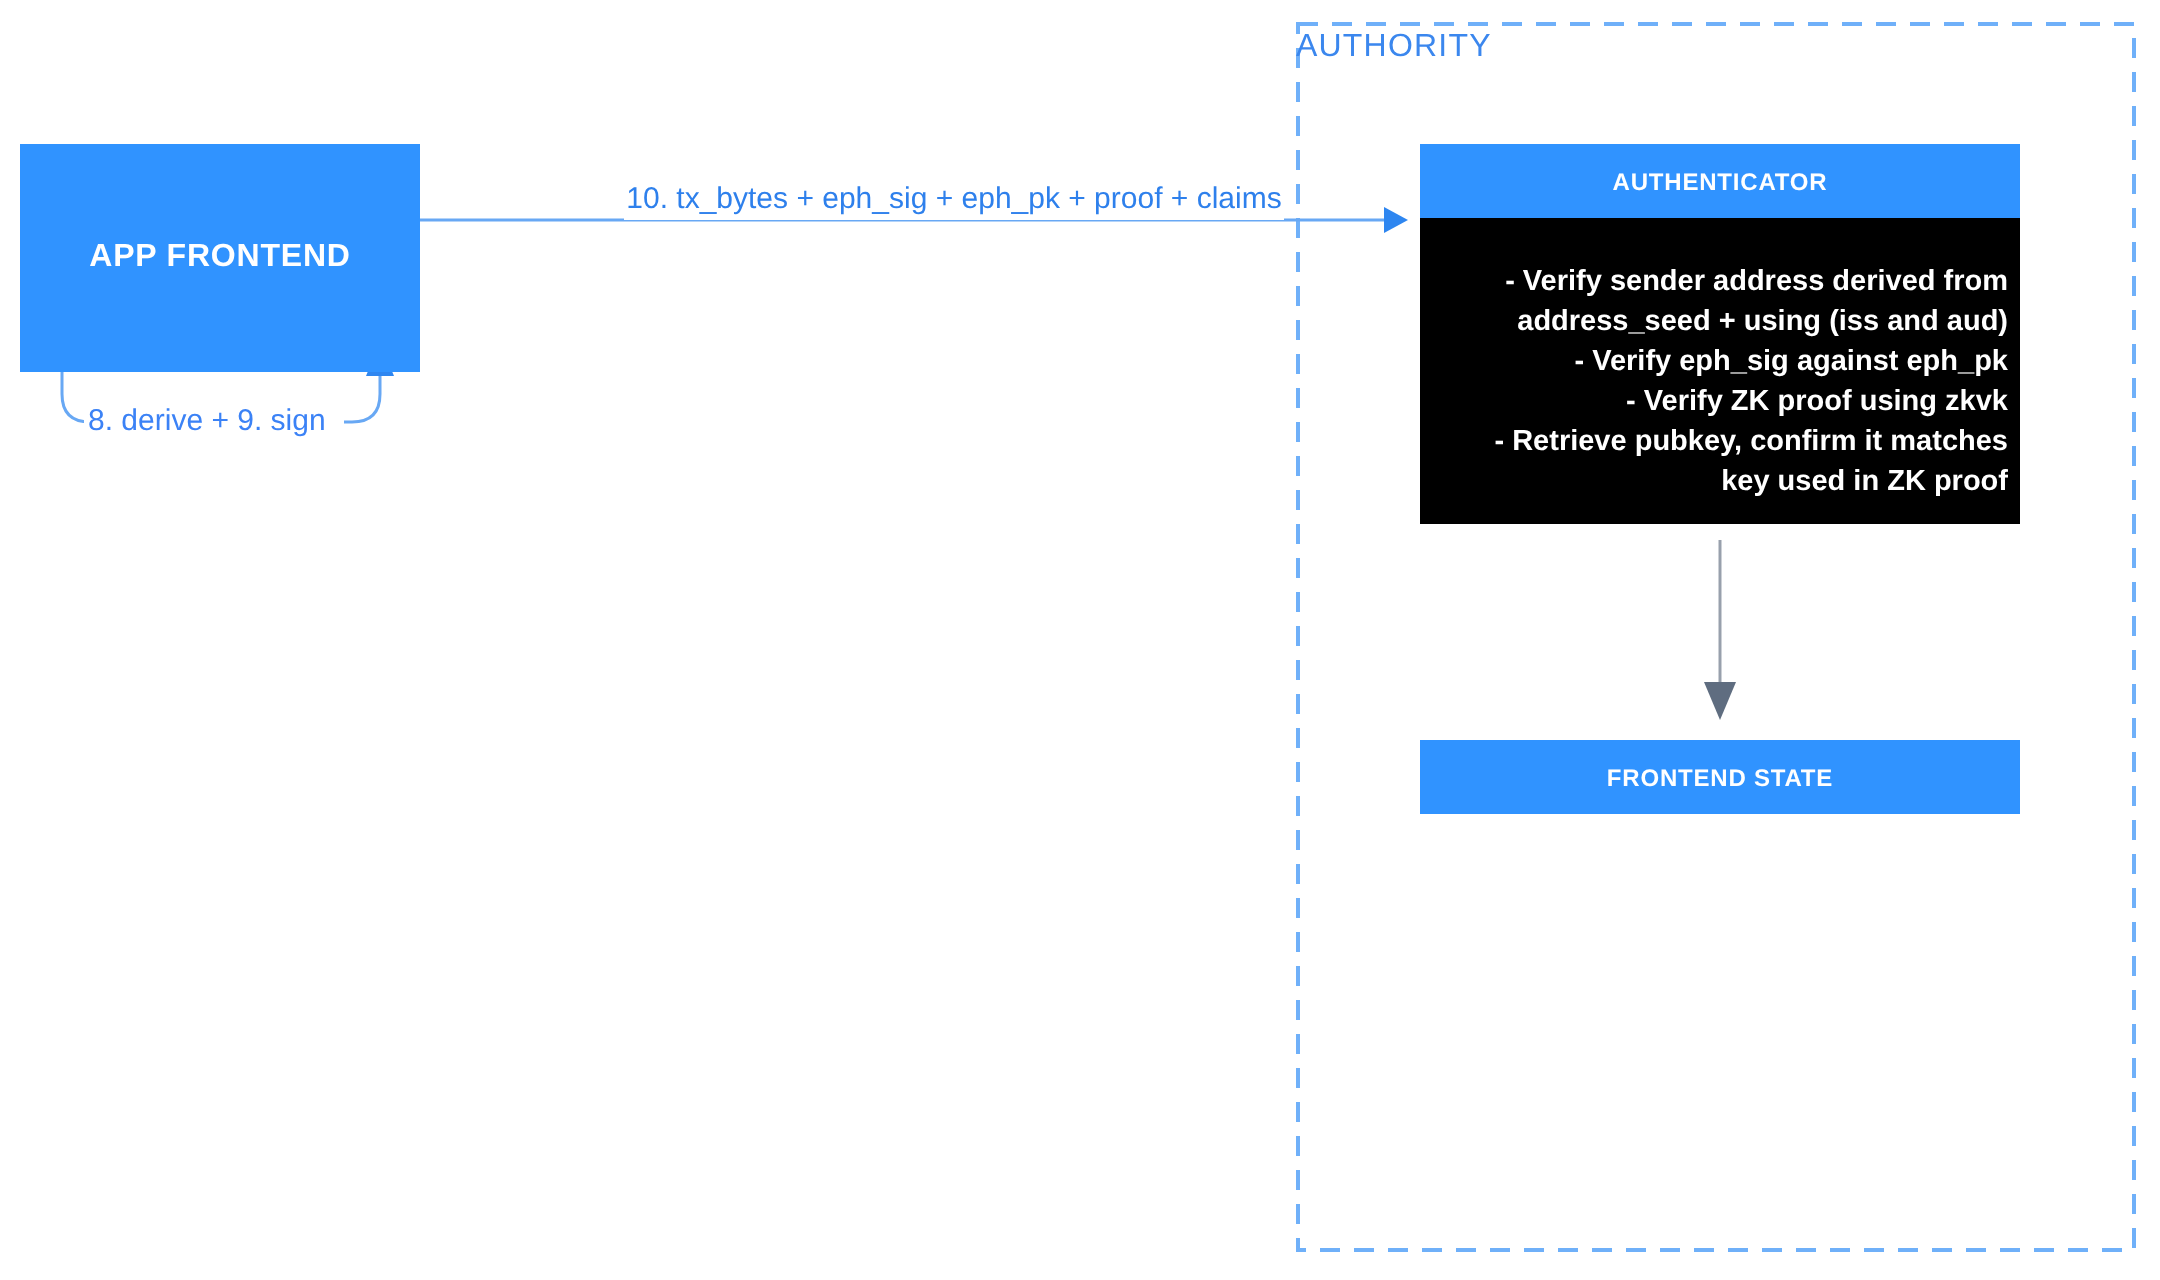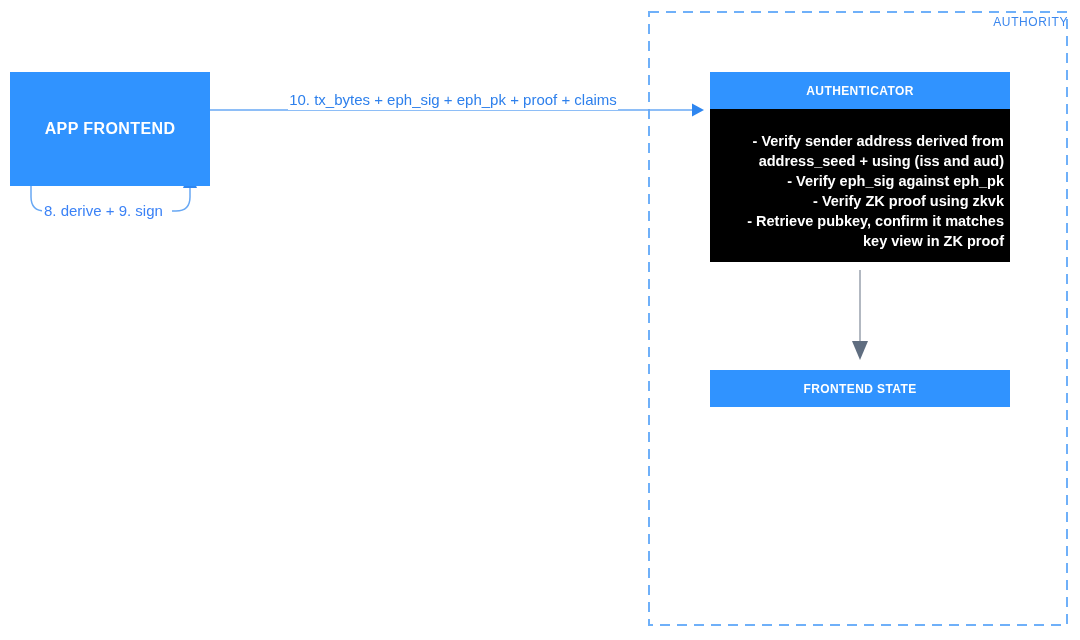--- a/index.html
+++ b/index.html
@@ -26,21 +26,21 @@
     left: 10px; top: 72px;
     width: 200px; height: 114px;
     background: #3093ff;
     display: flex; align-items: center; justify-content: center;
     color: #ffffff;
     font-size: 16px; font-weight: 700; letter-spacing: 0.4px;
   }
 
   
   .main-arrow-label {
-    left: 288px; top: 90px;
+    left: 312px; top: 90px;
     width: 330px;
     text-align: center;
     color: #2e80ec;
     font-size: 15px; line-height: 20px;
     background: #ffffff;
   }
 
   
   .self-loop-label {
     left: 42px; top: 202px;
@@ -48,23 +48,23 @@
     font-size: 15px; line-height: 18px;
     background: #ffffff;
     padding: 0 2px;
     white-space: nowrap;
   }
 
   
   .authority-title {
     left: 648px; top: 15px;
     width: 420px;
-    text-align: right;
+    text-align: left;
     color: #3b87ee;
-    font-size: 12px; font-weight: 500; letter-spacing: 0.6px;
+    font-size: 16px; font-weight: 500; letter-spacing: 0.6px;
   }
 
   
   .panel { width: 300px; left: 710px; }
   .panel-authenticator { top: 72px; }
   .panel-authority-state { top: 370px; }
   .panel-header {
     height: 37px;
     background: #3093ff;
     display: flex; align-items: center; justify-content: center;
@@ -127,21 +127,21 @@
   <div class="abs panel panel-authenticator">
     <div class="panel-header">
       <span>AUTHENTICATOR</span>
     </div>
     <div class="panel-body">
       <div class="body-line">- Verify sender address derived from</div>
       <div class="body-line">address_seed + using (iss and aud)</div>
       <div class="body-line">- Verify eph_sig against eph_pk</div>
       <div class="body-line">- Verify ZK proof using zkvk</div>
       <div class="body-line">- Retrieve pubkey, confirm it matches</div>
-      <div class="body-line">key view in ZK proof</div>
+      <div class="body-line">key used in ZK proof</div>
     </div>
   </div>
 
 
   <div class="abs panel panel-authority-state">
     <div class="panel-header">
       <span>FRONTEND STATE</span>
     </div>
   </div>
 

